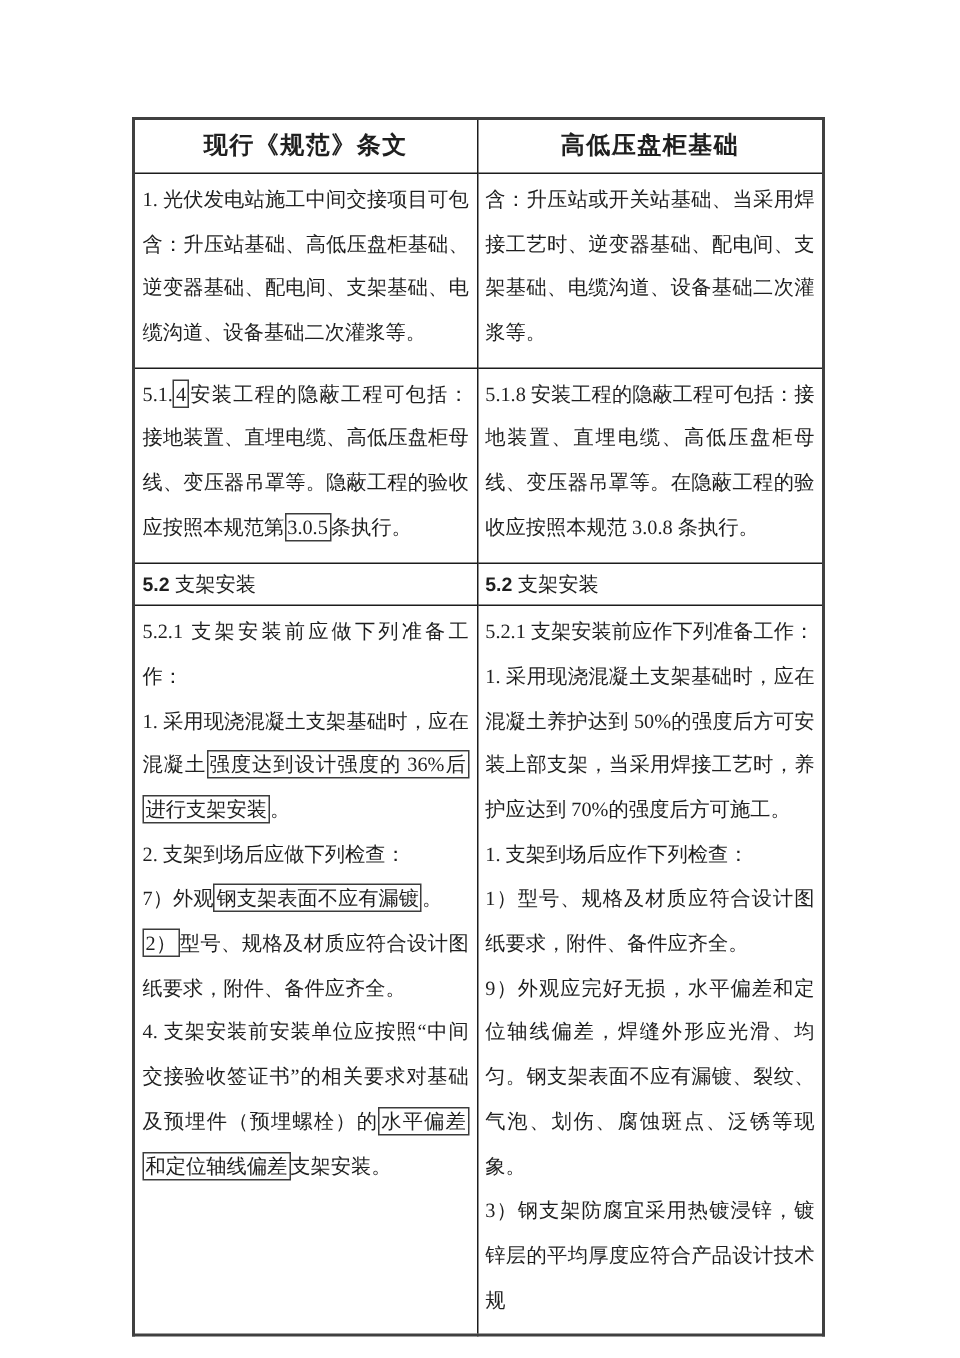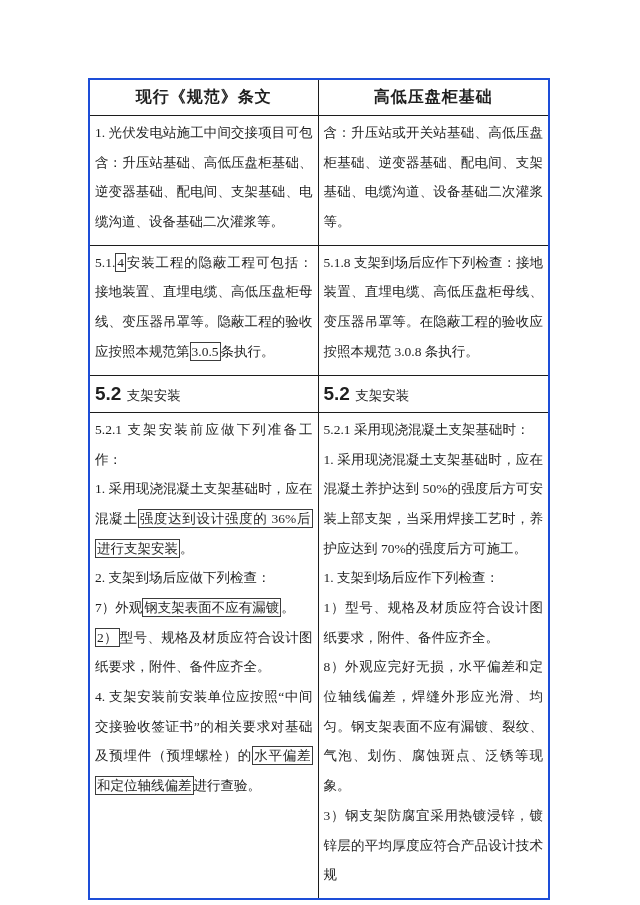--- a/index.html
+++ b/index.html
@@ -19,21 +19,21 @@
     position: absolute;
     inset: 0;
     padding-top: 78px;
     padding-left: 88px;
     box-sizing: border-box;
   }
   table.doc-table {
     border-collapse: collapse;
     table-layout: fixed;
     width: 460px;
-    border: 2px solid #1d4ed8;
+    border: 2px solid #404040;
   }
   .doc-table th, .doc-table td {
     border: 1px solid #1c1c1c;
     vertical-align: top;
     box-sizing: border-box;
   }
   .doc-table th {
     font-family: "Liberation Sans", "DejaVu Sans", sans-serif;
     font-weight: 700;
     font-size: 16px;
@@ -50,21 +50,21 @@
   td.cell.section {
     line-height: 1.6;
     padding: 3px 5px;
   }
   p.para {
     margin: 0;
   }
   .seg-bold {
     font-weight: 700;
     font-family: "Liberation Sans", "DejaVu Sans", sans-serif;
-    font-size: 19px;
+    font-size: 13px;
   }
   
   .seg-del {
     border: 1px solid #3c3c3c;
     padding: 1px 1px;
     box-decoration-break: clone;
     -webkit-box-decoration-break: clone;
   }
   
   .seg-ins {
@@ -87,53 +87,53 @@
         <th>现行《规范》条文</th>
         <th>高低压盘柜基础</th>
       </tr>
     </thead>
     <tbody>
         <tr>
           <td class="cell">
             <p class="para"><span>1. 光伏发电站施工中间交接项目可包含：升压站基础、高低压盘柜基础、逆变器基础、配电间、支架基础、电缆沟道、设备基础二次灌浆等。</span></p>
           </td>
           <td class="cell">
-            <p class="para"><span>含：升压站</span><span class="seg-ins">或开关站</span><span>基础、高低压盘柜基础、逆变器基础、配电间、支架基础、电缆沟道、设备基础二次灌浆等。</span></p>
+            <p class="para"><span>含：升压站</span><span class="seg-ins">或开关站</span><span>基础、当采用焊接工艺时、逆变器基础、配电间、支架基础、电缆沟道、设备基础二次灌浆等。</span></p>
           </td>
         </tr>
         <tr>
           <td class="cell">
             <p class="para"><span>5.1.</span><span class="seg-del">4</span><span>安装工程的隐蔽工程可包括：接地装置、直埋电缆、高低压盘柜母线、变压器吊罩等。隐蔽工程的验收应按照本规范第</span><span class="seg-del">3.0.5</span><span>条执行。</span></p>
           </td>
           <td class="cell">
-            <p class="para"><span>5.1.</span><span class="seg-ins">8</span><span> 支架到场后应作下列检查：接地装置、直埋电缆、高低压盘柜母线、变压器吊罩等。在隐蔽工程的验收应按照本规范 </span><span class="seg-ins">3.0.8</span><span> 条执行。</span></p>
+            <p class="para"><span>5.1.</span><span class="seg-ins">8</span><span> 安装工程的隐蔽工程可包括：接地装置、直埋电缆、高低压盘柜母线、变压器吊罩等。在隐蔽工程的验收应按照本规范 </span><span class="seg-ins">3.0.8</span><span> 条执行。</span></p>
           </td>
         </tr>
         <tr>
           <td class="cell section">
             <p class="para"><span class="seg-bold">5.2 </span><span>支架安装</span></p>
           </td>
           <td class="cell section">
             <p class="para"><span class="seg-bold">5.2 </span><span>支架安装</span></p>
           </td>
         </tr>
         <tr>
           <td class="cell">
             <p class="para"><span>5.2.1 支架安装前应做下列准备工作：</span></p>
             <p class="para"><span>1. 采用现浇混凝土支架基础时，应在混凝土</span><span class="seg-del">强度达到设计强度的 36%后进行支架安装</span><span>。</span></p>
             <p class="para"><span>2. 支架到场后应做下列检查：</span></p>
             <p class="para"><span>7）外观</span><span class="seg-del">钢支架表面不应有漏镀</span><span>。</span></p>
             <p class="para"><span class="seg-del">2）</span><span>型号、规格及材质应符合设计图纸要求，附件、备件应齐全。</span></p>
-            <p class="para"><span>4. 支架安装前安装单位应按照“中间交接验收签证书”的相关要求对基础及预埋件（预埋螺栓）的</span><span class="seg-del">水平偏差和定位轴线偏差</span><span>进行查验。</span></p>
+            <p class="para"><span>4. 支架安装前安装单位应按照“中间交接验收签证书”的相关要求对基础及预埋件（预埋螺栓）的</span><span class="seg-del">水平偏差和定位轴线偏差</span><span>支架安装。</span></p>
           </td>
           <td class="cell">
-            <p class="para"><span>5.2.1 采用现浇混凝土支架基础时：</span></p>
+            <p class="para"><span>5.2.1 支架安装前应作下列准备工作：</span></p>
             <p class="para"><span>1. 采用现浇混凝土支架基础时，应在混凝土</span><span class="seg-ins">养护达到 50%的强度后方可安装上部支架，当采用焊接工艺时，养护应达到 70%的强度后方可施工。</span></p>
             <p class="para"><span>1. 支架到场后应作下列检查：</span></p>
             <p class="para"><span class="seg-ins">1）</span><span>型号、规格及材质应符合设计图纸要求，附件、备件应齐全。</span></p>
-            <p class="para"><span>8）外观应</span><span class="seg-ins">完好无损，水平偏差和定位轴线偏差，焊缝外形应光滑、均匀。钢支架表面不应有漏镀、裂纹、气泡、划伤、腐蚀斑点、泛锈等现象。</span></p>
+            <p class="para"><span>9）外观应</span><span class="seg-ins">完好无损，水平偏差和定位轴线偏差，焊缝外形应光滑、均匀。钢支架表面不应有漏镀、裂纹、气泡、划伤、腐蚀斑点、泛锈等现象。</span></p>
             <p class="para"><span class="seg-ins">3）钢支架防腐宜采用热镀浸锌，镀锌层的平均厚度应符合产品设计技术规</span></p>
           </td>
         </tr>
       </tbody>
   </table>
 
 </div>
 
 </body></html>

